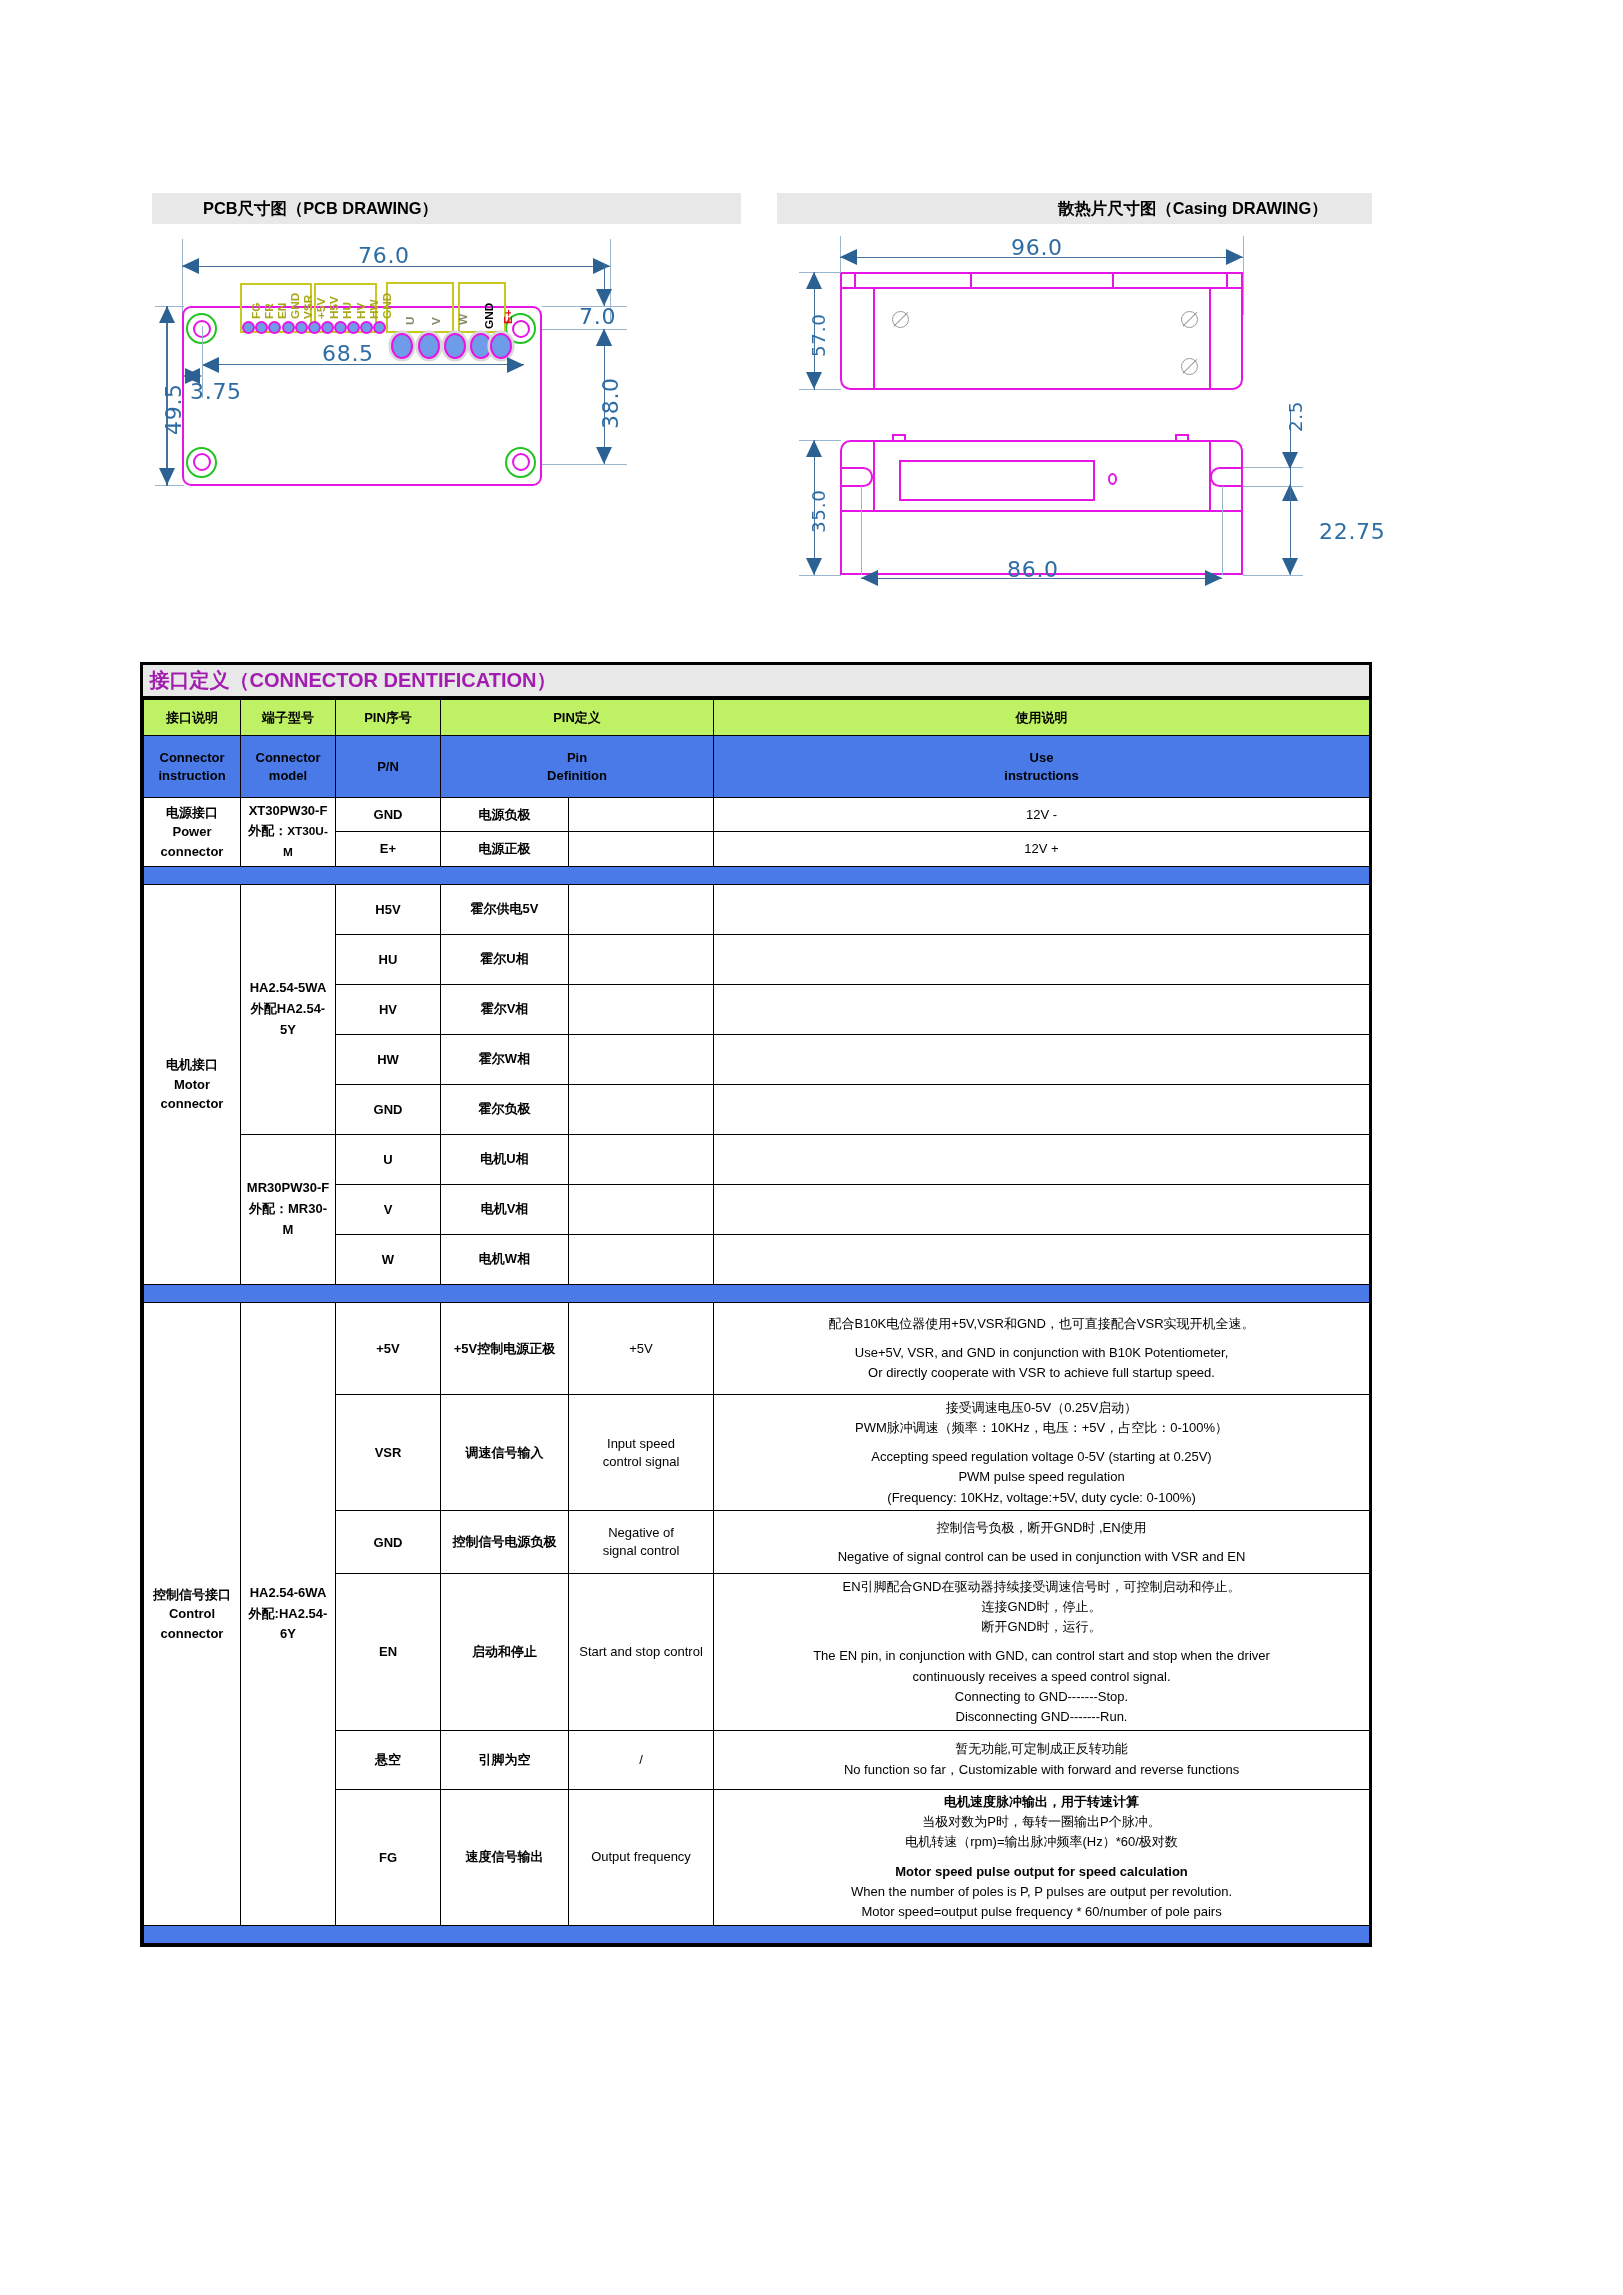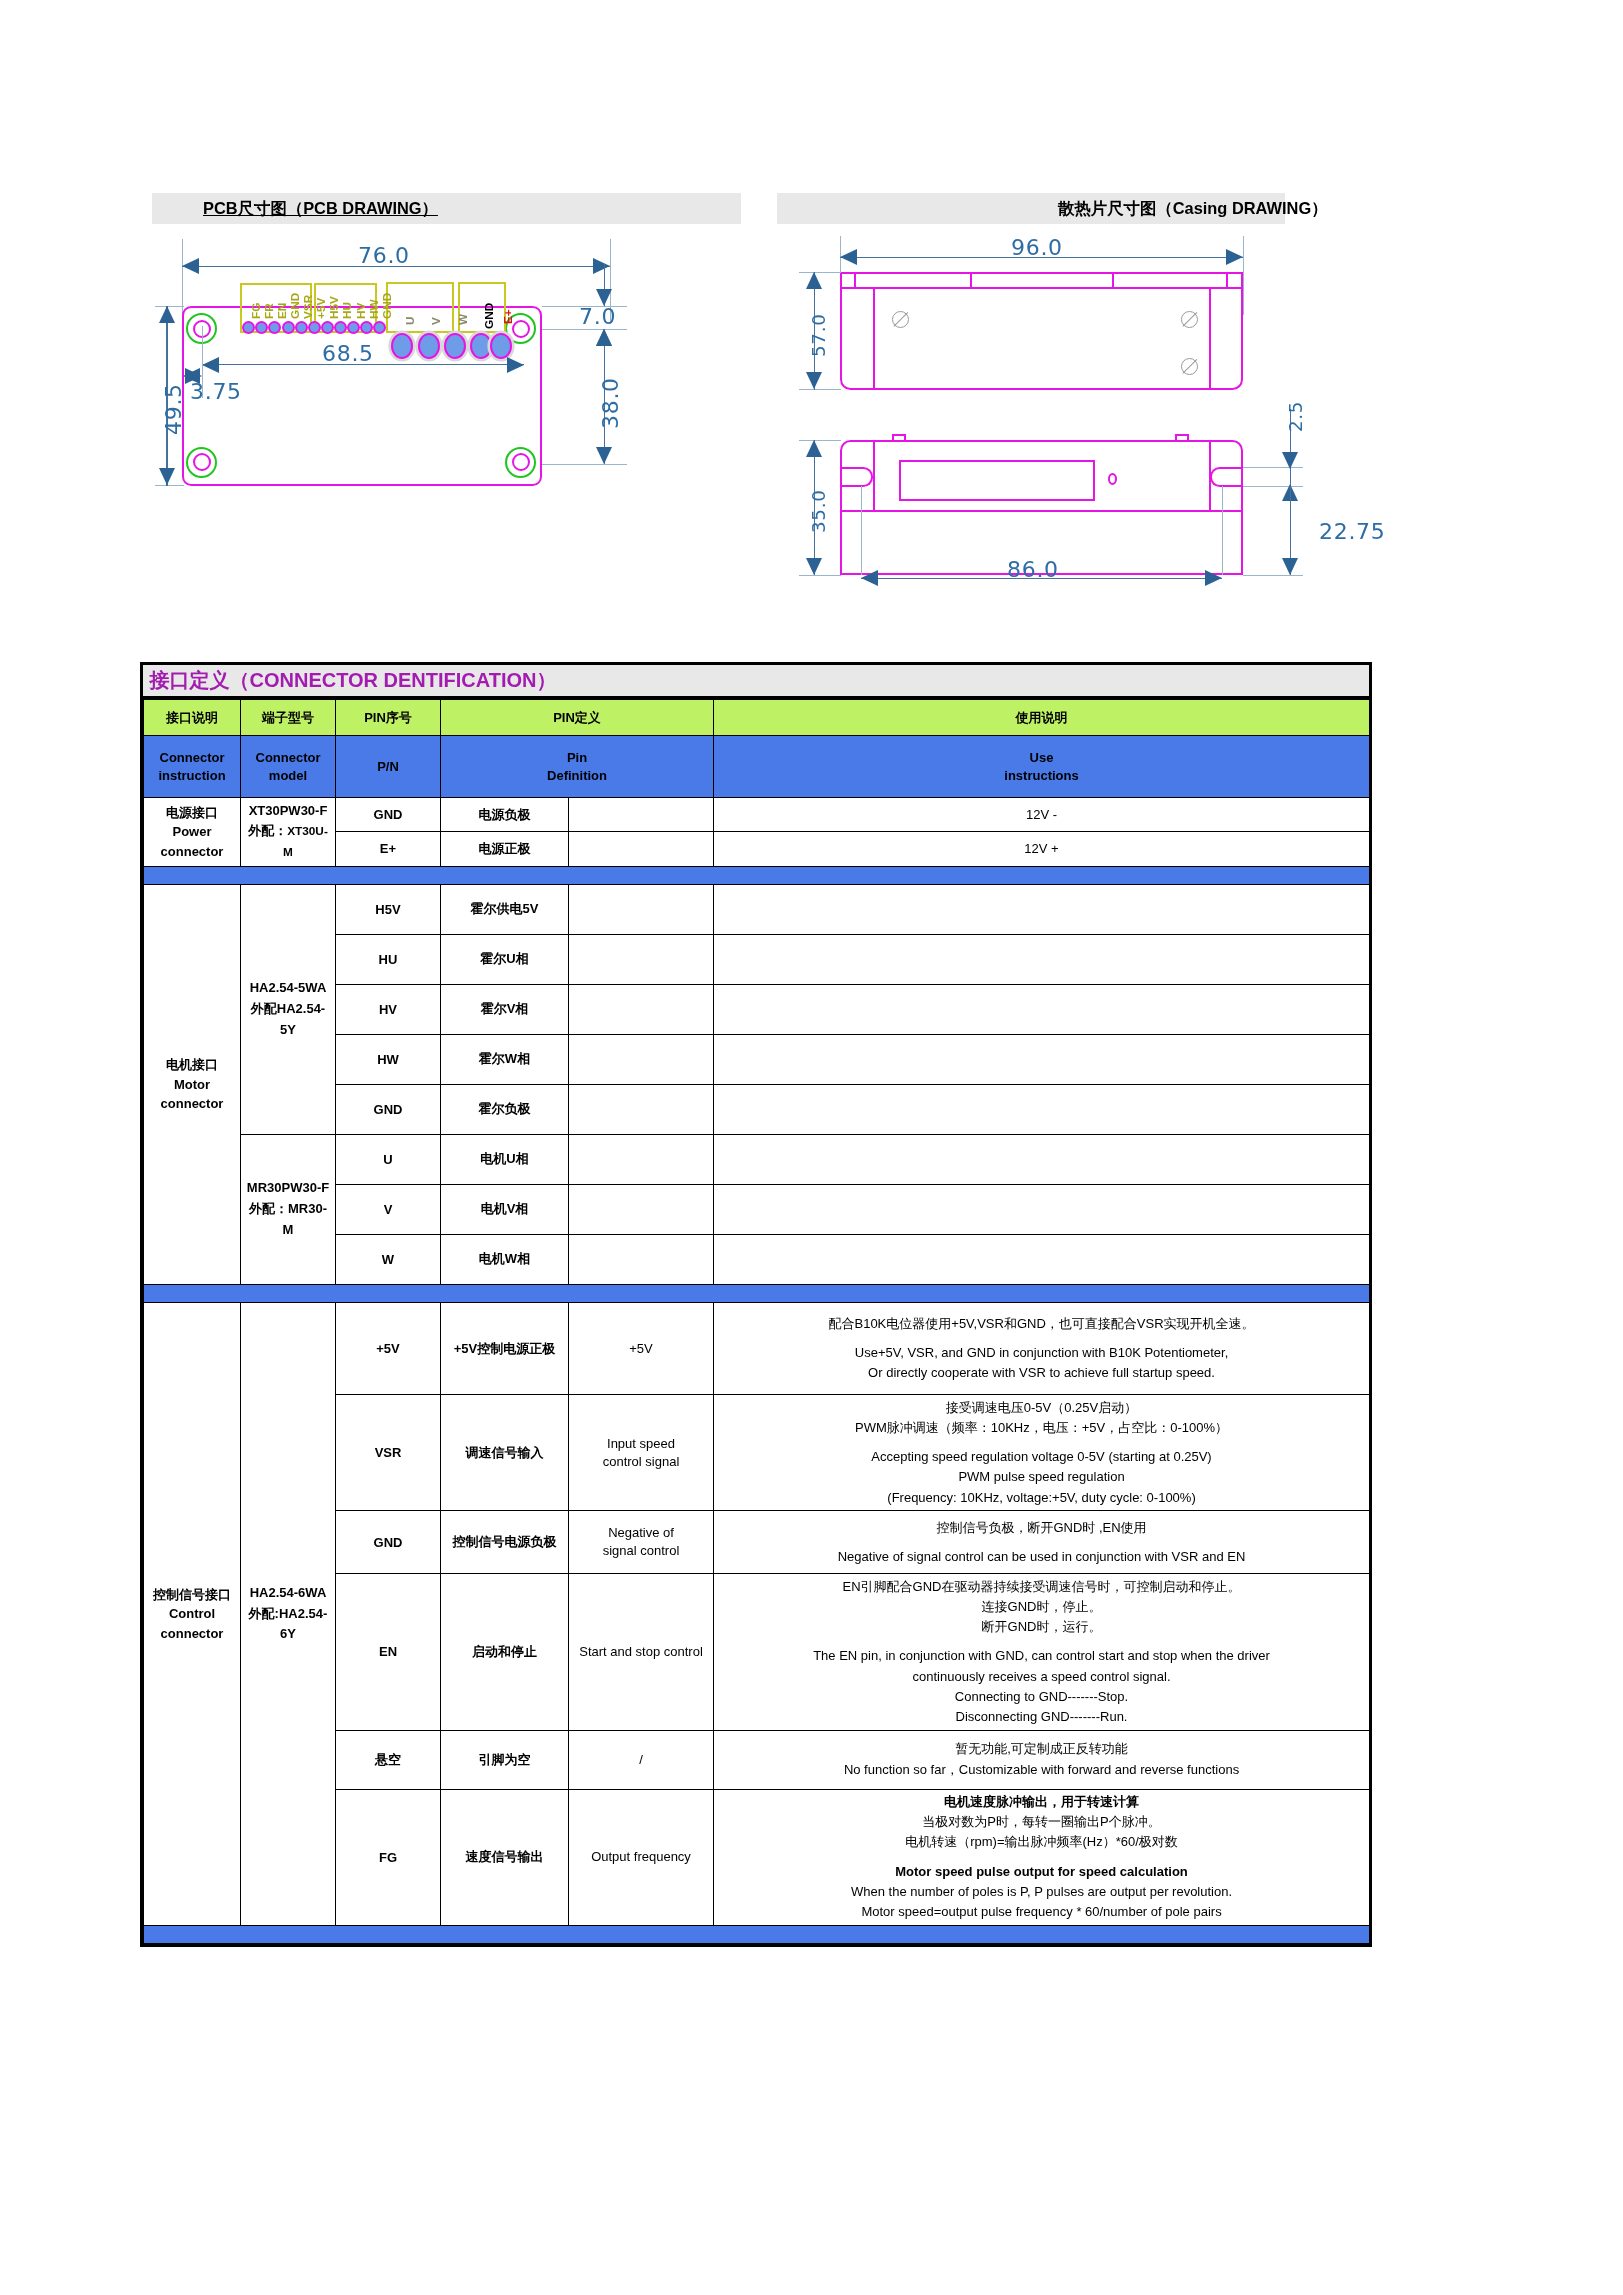--- a/index.html
+++ b/index.html
@@ -34,21 +34,21 @@
   }
   .panel-title {
     font-size: 16.4px;
     font-weight: bold;
     color: #000;
     white-space: nowrap;
   }
 
   
   #pcb-panel { left: 0; top: 0; width: 589px; height: 478px; }
-  #pcb-panel .panel-title-bar { left: 0; width: 589px; text-decoration: underline; }
+  #pcb-panel .panel-title-bar { left: 0; width: 589px; }
   #pcb-panel .panel-title { margin-left: 51px; }
 
   .dimtext {
     position: absolute;
     color: #2e6da4;
     font-size: 22px;
     font-family: "DejaVu Sans", sans-serif;
     letter-spacing: 0.7px;
     white-space: nowrap;
   }
@@ -114,21 +114,21 @@
     transform: rotate(-90deg);
     white-space: nowrap;
     font-family: "Liberation Sans", sans-serif;
   }
   .pinlabel.gray  { color: #8a8a6a; }
   .pinlabel.black { color: #000000; }
   .pinlabel.red   { color: #e01414; }
 
   
   #case-panel { left: 625px; top: 0; width: 595px; height: 478px; }
-  #case-panel .panel-title-bar { left: 0; width: 508px; }
+  #case-panel .panel-title-bar { left: 0; width: 595px; }
   #case-panel .panel-title { margin-left: 281px; }
 
   .caseline { position: absolute; background: #e515e5; }
   .casebox {
     position: absolute;
     border: 2px solid #e515e5;
     box-sizing: border-box;
   }
   .screw {
     position: absolute;

